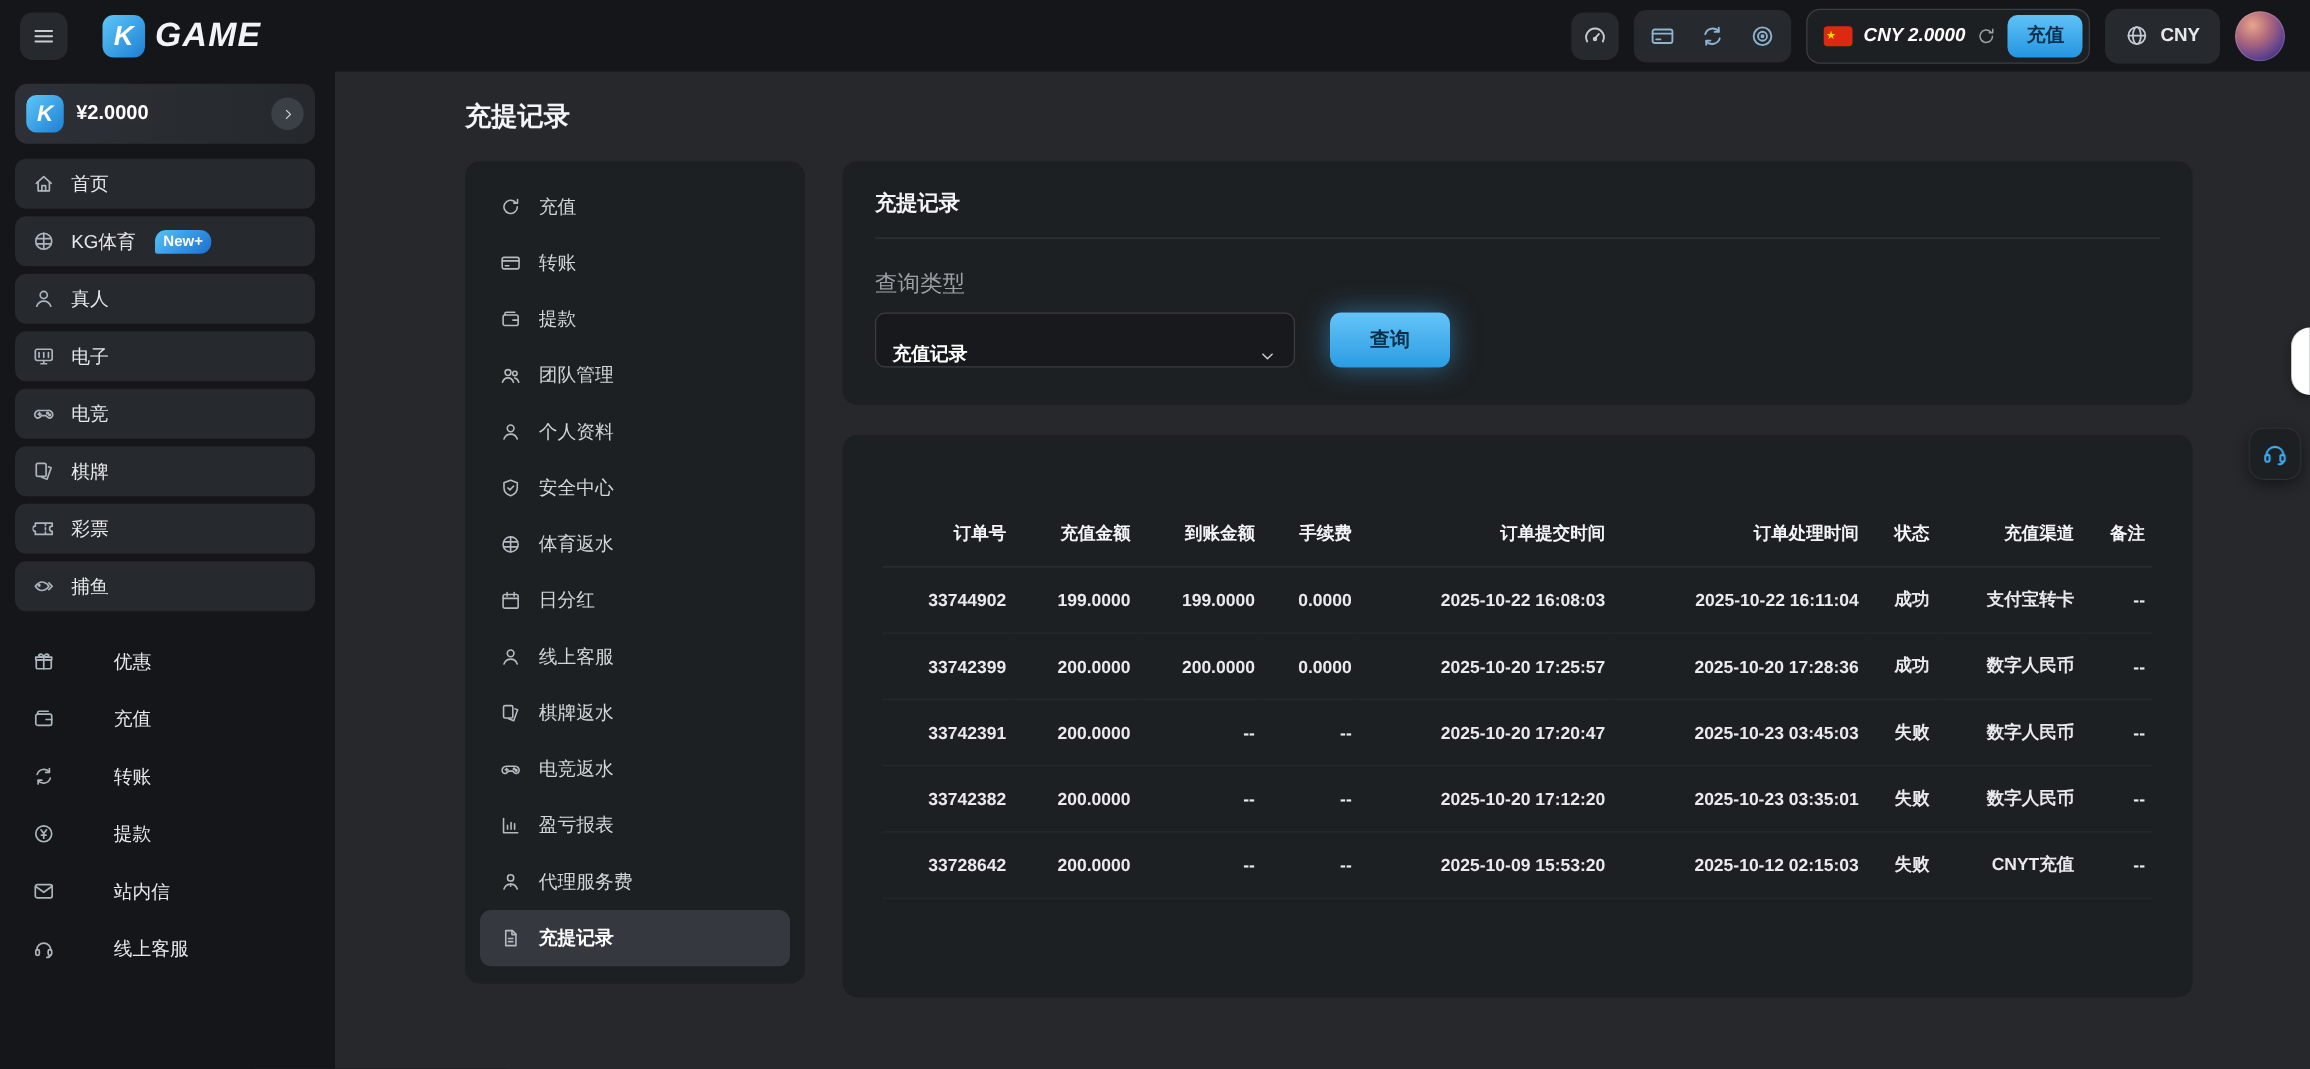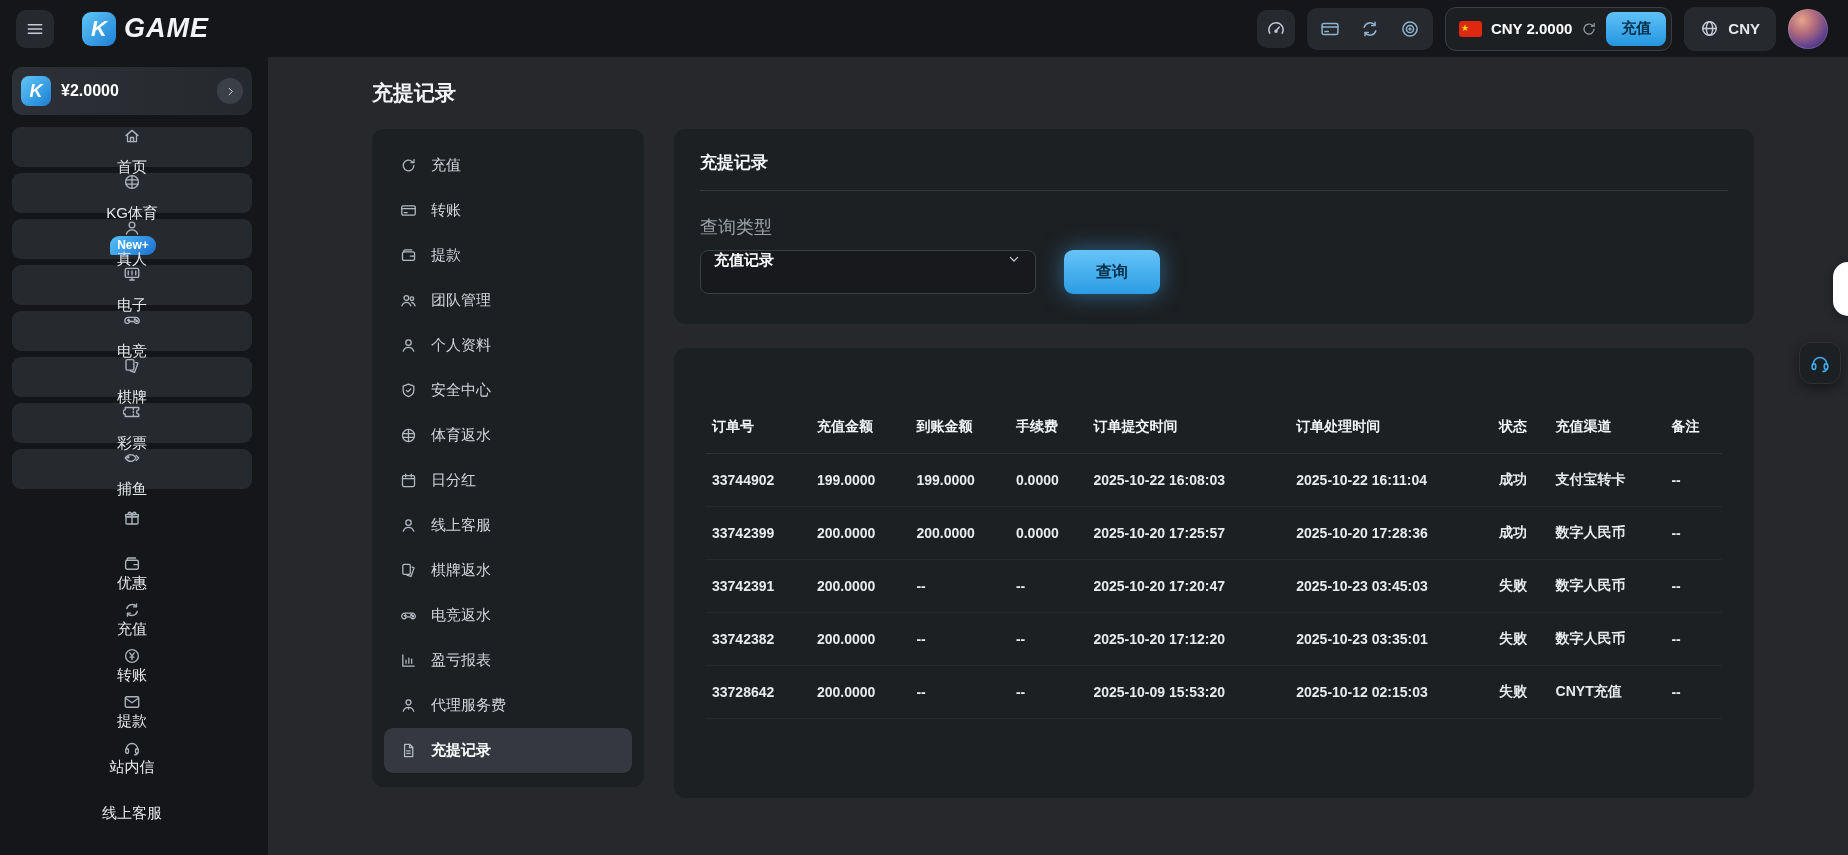--- a/index.html
+++ b/index.html
@@ -30,21 +30,21 @@
   }
   .brand-text { font-size:27px; font-weight:800; font-style:italic; letter-spacing:1px; color:#f2f4f6; }
   .header-right { margin-left:auto; display:flex; align-items:center; gap:12px; }
   .icon-group { display:flex; align-items:center; gap:6px; background:#26292d; border-radius:10px; padding:3px 6px; height:42px; }
   .icon-group .icon-btn { background:transparent; width:34px; height:34px; color:#8fb4cf; }
   .currency-pill {
     height:44px; display:flex; align-items:center; gap:9px; padding:4px 5px 4px 13px;
     background:#1d2023; border:1px solid #3b3f45; border-radius:11px; cursor:pointer;
   }
   .flag { width:23px; height:16px; border-radius:3px; background:#de2910; color:#ffde00; font-size:9px; line-height:14px; padding-left:2px; display:inline-block; overflow:hidden; }
-  .currency-amount { font-weight:700; font-size:15px; color:#fff; }
+  .currency-amount { font-weight:700; font-size:15px; color:#fff;font-style:italic; }
   .pill-refresh { width:16px; height:16px; color:#9aa0a6; cursor:pointer; }
   .deposit-btn {
     height:34px; padding:0 15px; border:none; border-radius:8px; cursor:pointer;
     background:linear-gradient(180deg,#5fc2f7,#2495e0); color:#07304a; font-weight:800; font-size:15px;
     font-family:inherit;
   }
   .locale-pill {
     height:44px; display:flex; align-items:center; gap:9px; padding:0 16px;
     background:#26292d; border-radius:11px; font-weight:600; color:#e6e9ec; font-size:15px; cursor:pointer;
   }
@@ -67,21 +67,21 @@
     background:linear-gradient(135deg,#5ec7f8,#1d7fd4); color:#fff; font-weight:800; font-size:18px; font-style:italic;
   }
   .wallet-balance { font-weight:700; font-size:16px; color:#fff; }
   .wallet-chev {
     margin-left:auto; width:26px; height:26px; border-radius:50%; background:#3b4046;
     display:flex; align-items:center; justify-content:center; color:#d4d8dc;
   }
   .wallet-chev .ic { width:13px; height:13px; }
   .side-item {
     height:40px; border-radius:9px; background:#26292d; display:flex; align-items:center; gap:13px;
-    padding:0 14px; margin-bottom:6px; color:#e6e9ec; font-size:15px; cursor:pointer;flex-direction:column;
+    padding:0 14px; margin-bottom:6px; color:#e6e9ec; font-size:15px; cursor:pointer;
   }
   .side-item .ic { width:18px; height:18px; color:#adb5bc; }
   #menu2 { margin-top:20px; }
   #menu2 .side-item { background:transparent;gap:47px; }
   .badge {
     margin-left:2px; padding:2px 7px 3px; font-size:12px; font-weight:700; color:#fff;
     background:linear-gradient(135deg,#56c1f7,#1b6fd1); border-radius:9px 9px 9px 2px;
   }
 
   
@@ -100,34 +100,34 @@
   .main-col { flex:1; display:flex; flex-direction:column; gap:24px; }
   .card { background:#1d2023; border-radius:12px; }
 
   .filter-card { padding:22px 26px 30px; }
   .filter-card h2 { font-size:17px; font-weight:700; color:#f2f4f6; margin-bottom:16px; }
   .filter-card hr { border:none; border-top:1px solid #33363a; margin-bottom:24px; }
   .filter-row { display:flex; gap:28px; align-items:flex-end; }
   .field label { display:block; color:#9aa0a6; font-size:18px; margin-bottom:11px; }
   .select, .date-input {
     height:44px; background:#17191c; border:1px solid #3a3e43; border-radius:8px;
-    display:flex; align-items:flex-start; justify-content:space-between; gap:10px;
+    display:flex; align-items:flex-end; justify-content:space-between; gap:10px;
     padding:0 13px; color:#fff; font-weight:700; font-size:15px; cursor:pointer;
   }
   .select { width:336px; }
   .select .ic, .date-input .ic { width:16px; height:16px; color:#c6cdd3; }
   .date-input { width:298px; }
   .query-btn {
     width:96px; height:44px; border:none; border-radius:9px; cursor:pointer; font-family:inherit;
     background:linear-gradient(180deg,#65c4f8,#2c9ce3); color:#07304a; font-weight:700; font-size:16px;
     box-shadow:0 0 22px rgba(62,172,241,.5);
   }
 
   .table-card { padding:58px 32px 40px; min-height:450px; }
-  table { width:100%; border-collapse:collapse; text-align:left; }
+  table { width:100%; border-collapse:collapse; text-align:right; }
   th { font-size:14px; font-weight:700; color:#f2f4f6; padding:12px 6px 17px; border-bottom:1px solid #2e3135; white-space:nowrap; }
   td { font-size:14px; font-weight:700; color:#e8eaed; padding:17px 6px; border-bottom:1px solid #26292c; white-space:nowrap; }
 
   
   .edge-tab {
     position:fixed; right:0; top:262px; width:15px; height:54px; background:#fff;
     border-radius:27px 0 0 27px; cursor:pointer; box-shadow:0 2px 8px rgba(0,0,0,.4);
   }
   .support-fab {
     position:fixed; right:7px; top:342px; width:42px; height:42px; border-radius:12px; border:1px solid #2d3035;

